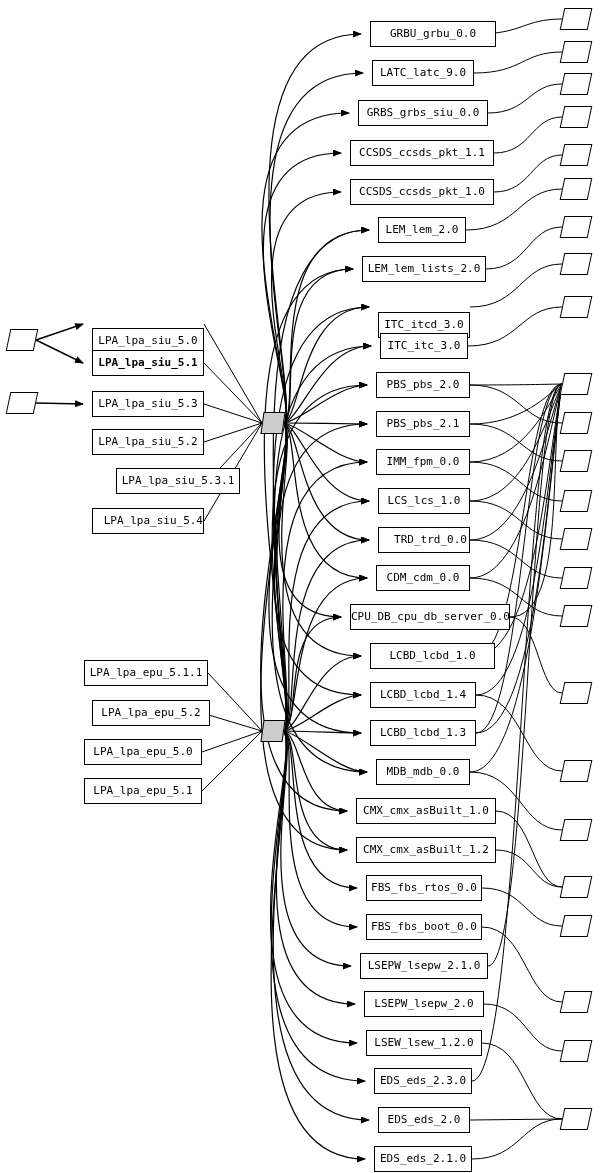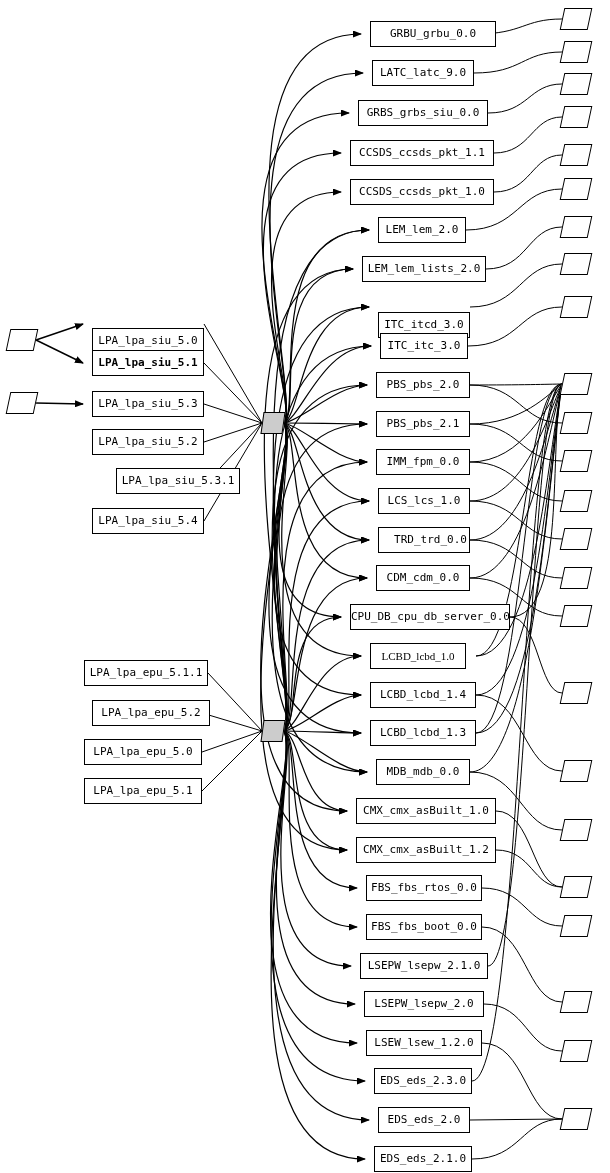--- a/index.html
+++ b/index.html
@@ -139,42 +139,42 @@
   </svg>
 
   <div id="nodes-layer">
       <div class="pgram" style="left: 8px; top: 329px;"></div>
       <div class="pgram" style="left: 8px; top: 392px;"></div>
       <div class="nodebox" style="left: 92px; top: 316px; width: 112px; margin-top: 12px;">LPA_lpa_siu_5.0</div>
       <div class="nodebox" style="left: 92px; top: 350px; width: 112px; font-weight: bold;">LPA_lpa_siu_5.1</div>
       <div class="nodebox" style="left: 92px; top: 391px; width: 112px;">LPA_lpa_siu_5.3</div>
       <div class="nodebox" style="left: 92px; top: 429px; width: 112px;">LPA_lpa_siu_5.2</div>
       <div class="nodebox" style="left: 84px; top: 468px; width: 124px; margin-left: 32px;">LPA_lpa_siu_5.3.1</div>
-      <div class="nodebox" style="left: 92px; top: 508px; width: 112px;">LPA_lpa_siu_5.4</div>
+      <div class="nodebox" style="left: 92px; top: 508px; width: 112px; text-align: right;">LPA_lpa_siu_5.4</div>
       <div class="nodebox" style="left: 84px; top: 660px; width: 124px;">LPA_lpa_epu_5.1.1</div>
       <div class="nodebox" style="left: 92px; top: 700px; width: 118px;">LPA_lpa_epu_5.2</div>
       <div class="nodebox" style="left: 84px; top: 739px; width: 118px;">LPA_lpa_epu_5.0</div>
       <div class="nodebox" style="left: 84px; top: 778px; width: 118px;">LPA_lpa_epu_5.1</div>
       <div class="nodebox" style="left: 370px; top: 21px; width: 126px;">GRBU_grbu_0.0</div>
       <div class="nodebox" style="left: 372px; top: 60px; width: 102px;">LATC_latc_9.0</div>
       <div class="nodebox" style="left: 358px; top: 100px; width: 130px;">GRBS_grbs_siu_0.0</div>
       <div class="nodebox" style="left: 350px; top: 140px; width: 144px;">CCSDS_ccsds_pkt_1.1</div>
       <div class="nodebox" style="left: 350px; top: 179px; width: 144px;">CCSDS_ccsds_pkt_1.0</div>
       <div class="nodebox" style="left: 378px; top: 217px; width: 88px;">LEM_lem_2.0</div>
       <div class="nodebox" style="left: 362px; top: 256px; width: 124px;">LEM_lem_lists_2.0</div>
       <div class="nodebox" style="left: 378px; top: 312px; width: 92px;">ITC_itcd_3.0</div>
       <div class="nodebox" style="left: 380px; top: 333px; width: 88px;">ITC_itc_3.0</div>
       <div class="nodebox" style="left: 376px; top: 372px; width: 94px;">PBS_pbs_2.0</div>
       <div class="nodebox" style="left: 376px; top: 411px; width: 94px;">PBS_pbs_2.1</div>
       <div class="nodebox" style="left: 376px; top: 449px; width: 94px;">IMM_fpm_0.0</div>
       <div class="nodebox" style="left: 378px; top: 488px; width: 92px;">LCS_lcs_1.0</div>
       <div class="nodebox" style="left: 378px; top: 527px; width: 92px; padding-left: 13px;">TRD_trd_0.0</div>
       <div class="nodebox" style="left: 376px; top: 565px; width: 94px;">CDM_cdm_0.0</div>
       <div class="nodebox" style="left: 350px; top: 604px; width: 160px;">CPU_DB_cpu_db_server_0.0</div>
-      <div class="nodebox" style="left: 370px; top: 643px; width: 96px; font-family: Liberation Serif, serif;">LCBD_lcbd_1.0</div>
+      <div class="nodebox" style="left: 370px; top: 643px; width: 125px;">LCBD_lcbd_1.0</div>
       <div class="nodebox" style="left: 370px; top: 682px; width: 106px;">LCBD_lcbd_1.4</div>
       <div class="nodebox" style="left: 370px; top: 720px; width: 106px;">LCBD_lcbd_1.3</div>
       <div class="nodebox" style="left: 376px; top: 759px; width: 94px;">MDB_mdb_0.0</div>
       <div class="nodebox" style="left: 356px; top: 798px; width: 140px;">CMX_cmx_asBuilt_1.0</div>
       <div class="nodebox" style="left: 356px; top: 837px; width: 140px;">CMX_cmx_asBuilt_1.2</div>
       <div class="nodebox" style="left: 366px; top: 875px; width: 116px;">FBS_fbs_rtos_0.0</div>
       <div class="nodebox" style="left: 366px; top: 914px; width: 116px;">FBS_fbs_boot_0.0</div>
       <div class="nodebox" style="left: 360px; top: 953px; width: 128px;">LSEPW_lsepw_2.1.0</div>
       <div class="nodebox" style="left: 364px; top: 991px; width: 120px;">LSEPW_lsepw_2.0</div>
       <div class="nodebox" style="left: 366px; top: 1030px; width: 116px;">LSEW_lsew_1.2.0</div>

